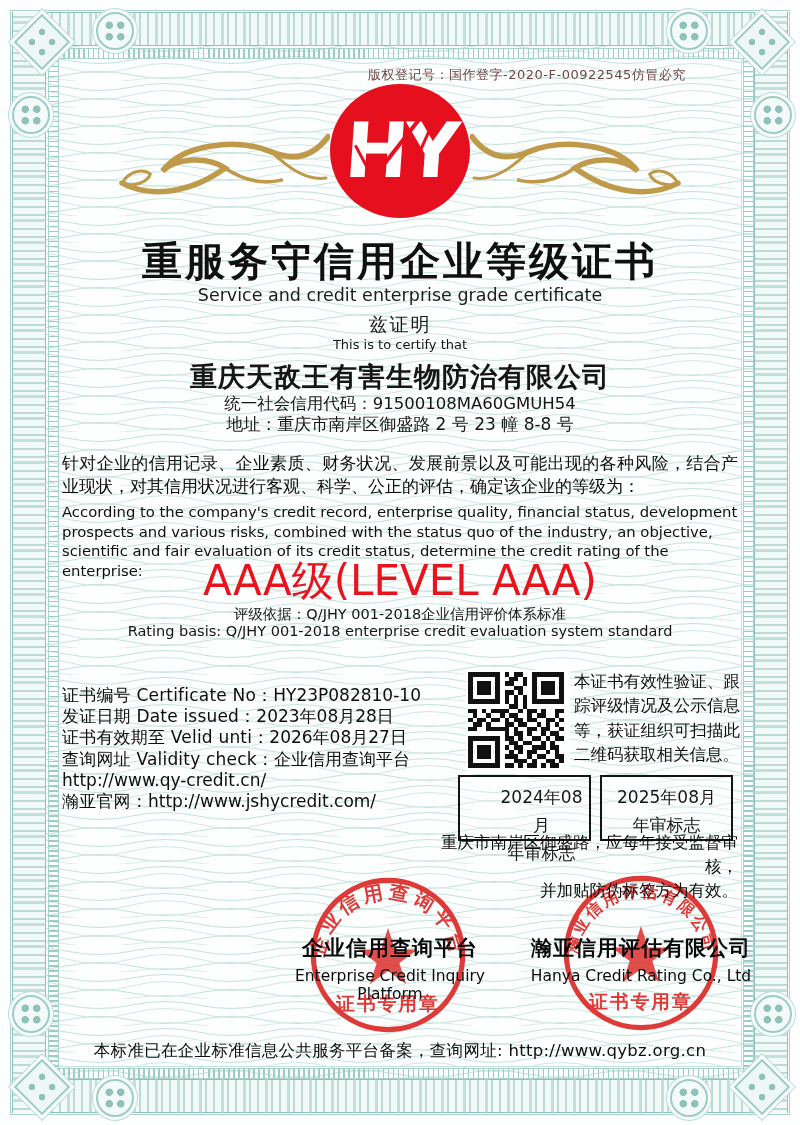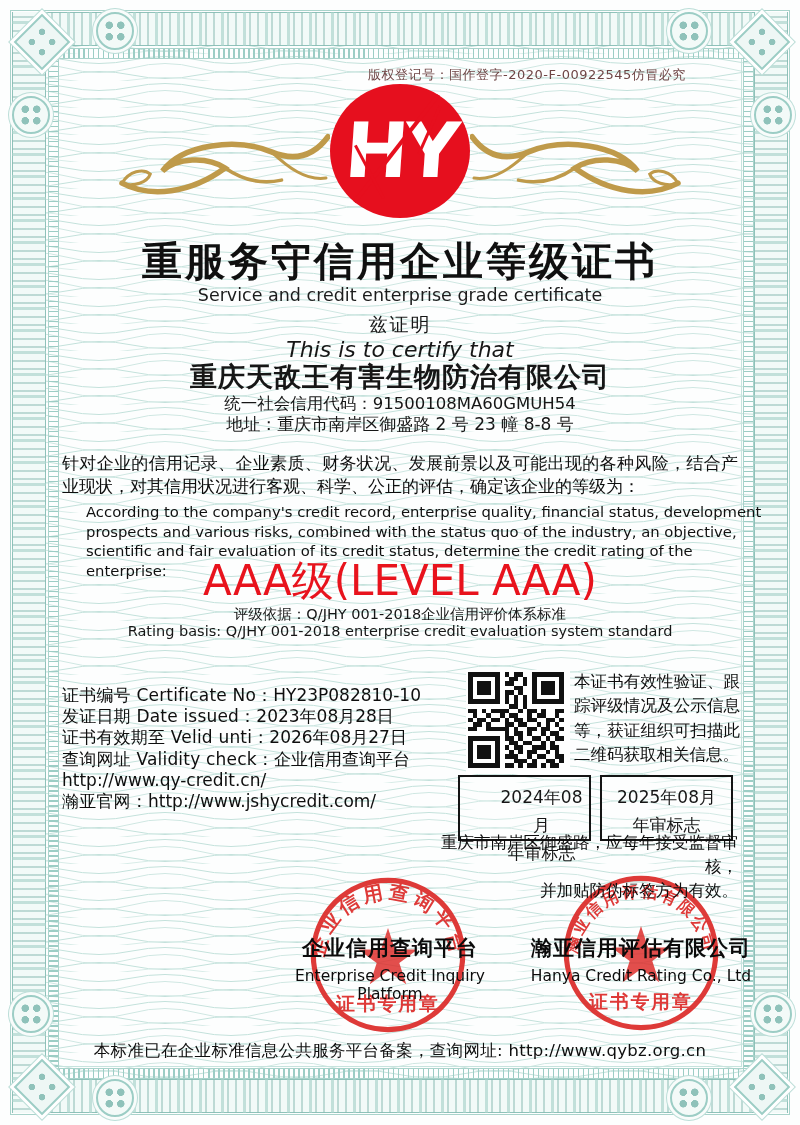--- a/index.html
+++ b/index.html
@@ -49,27 +49,27 @@
   .logo .hy{font-size:76px;font-weight:bold;color:#fff;letter-spacing:-4px;transform:skewX(-4deg);line-height:1;}
   .crack{position:absolute;background:#e60f1e;}
   .c1{width:4px;height:150px;left:64px;top:-10px;transform:rotate(38deg);}
   .c2{width:2.5px;height:60px;left:38px;top:58px;transform:rotate(-28deg);}
   .c3{width:2.5px;height:52px;left:98px;top:20px;transform:rotate(24deg);}
   .flourish{top:122px;width:212px;height:92px;}
   .fl-l{left:118px;} .fl-r{left:470px;transform:scaleX(-1);}
   .title{top:234px;font-size:40px;font-weight:bold;letter-spacing:3px;color:#101010;}
   .subtitle{top:285px;font-size:17.5px;color:#1c1c1c;}
   .certify-cn{top:312px;font-size:19px;letter-spacing:2px;}
-  .certify-en{top:337px;font-size:22px;font-style:italic;}
+  .certify-en{top:337px;font-size:13px;}
   .company{top:359px;font-size:27px;font-weight:bold;letter-spacing:1px;}
   .code-line{top:393px;font-size:16.5px;}
   .addr-line{top:413px;font-size:17px;}
   .para{left:62px;width:676px;}
   .para-cn{top:452px;font-size:17px;line-height:1.38;text-align:justify;color:#0e0e0e;}
-  .para-en{top:502px;font-size:14.8px;line-height:1.33;text-align:left;color:#101010;margin-left:24px;}
+  .para-en{top:502px;font-size:14.8px;line-height:1.33;text-align:left;color:#101010;}
   .rating{top:553px;font-size:42px;font-weight:normal;color:#e8131d;letter-spacing:0px;}
   .basis-cn{top:605px;font-size:14.5px;}
   .basis-en{top:623px;font-size:14.5px;}
   .details{left:62px;top:676px;width:396px;font-size:17px;line-height:21.2px;color:#0e0e0e;margin-top:9px;}
   .details .lbl{letter-spacing:.2px;}
   .qrbox{left:466px;top:670px;width:100px;height:100px;background:#fff;padding:2px;}
   .qr{display:grid;width:96px;height:96px;grid-template-columns:repeat(21,1fr);grid-auto-rows:1fr;background:#fff;}
   .qr div{background:#fff;} .qr div.f{background:#111;}
   .qrnote{left:574px;top:670px;width:166px;font-size:16.5px;line-height:1.47;text-align:justify;color:#0e0e0e;}
   .yearbox{top:775px;width:133px;height:66px;border:2px solid #141414;background:rgba(255,255,255,.25);

